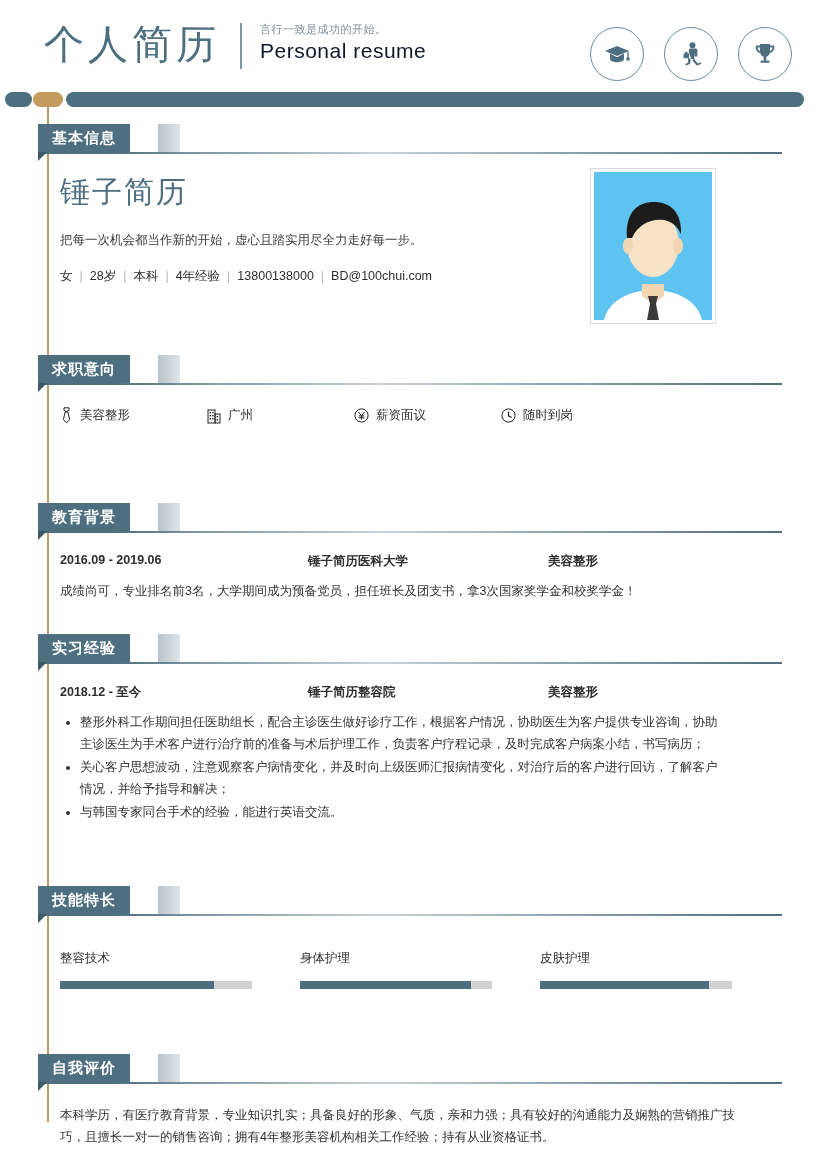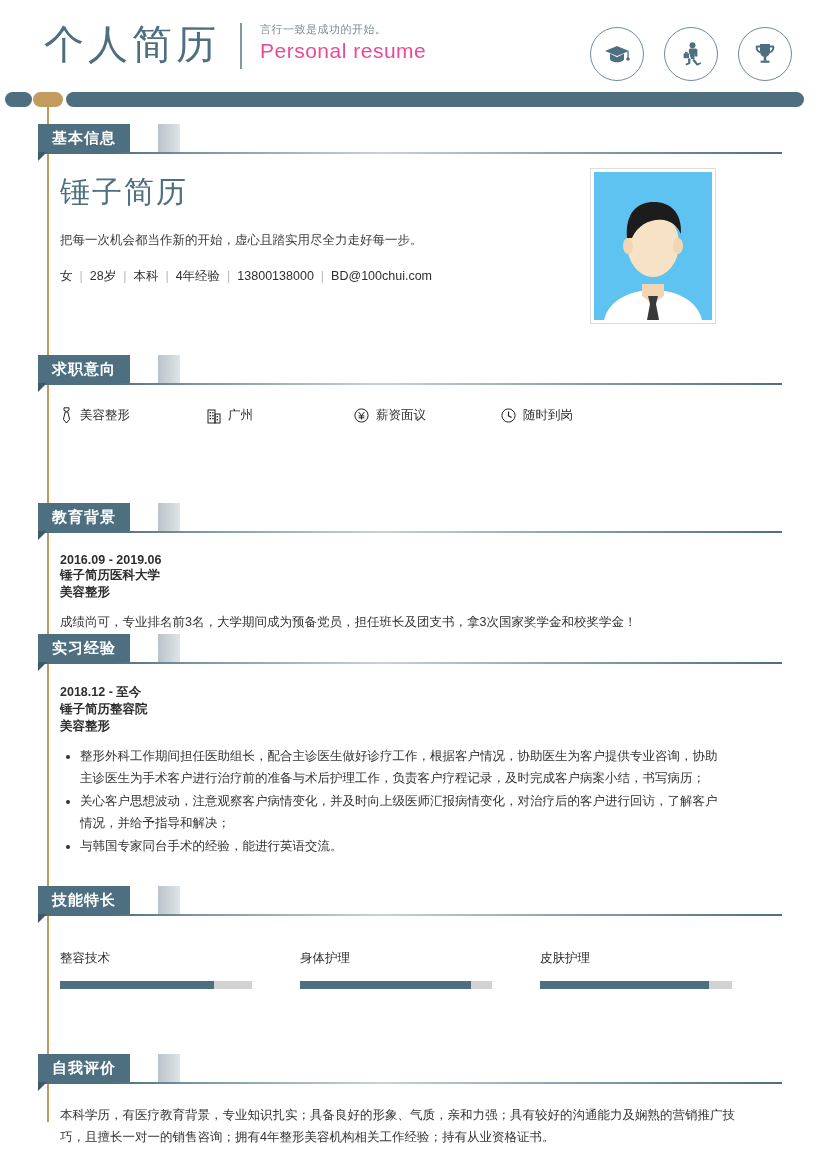--- a/index.html
+++ b/index.html
@@ -45,21 +45,21 @@
     padding-top: 2px;
   }
   .header-slogan {
     font-size: 11px;
     color: #7d8b93;
     line-height: 15px;
     letter-spacing: 0.5px;
   }
   .header-en {
     font-size: 21px;
-    color: #ec4899;
+    color: #0f172a;
     line-height: 28px;
     letter-spacing: 0.5px;
   }
 
   .header-icons {
     position: absolute;
     right: 28px;
     top: 27px;
     display: flex;
     gap: 20px;
@@ -222,21 +222,20 @@
   .intent-item svg { flex: none; display: block; }
 
   
   .entry-head {
     display: flex;
     font-size: 12.5px;
     font-weight: bold;
     color: #2e2e2e;
     padding-top: 16px;
     margin-bottom: 10px;
-    flex-direction: column;
   }
   .eh-date { width: 248px; }
   .eh-org  { width: 240px; }
   .entry-desc {
     font-size: 12.5px;
     color: #333333;
     line-height: 22px;
   }
   ul.bullets {
     margin: 0;

